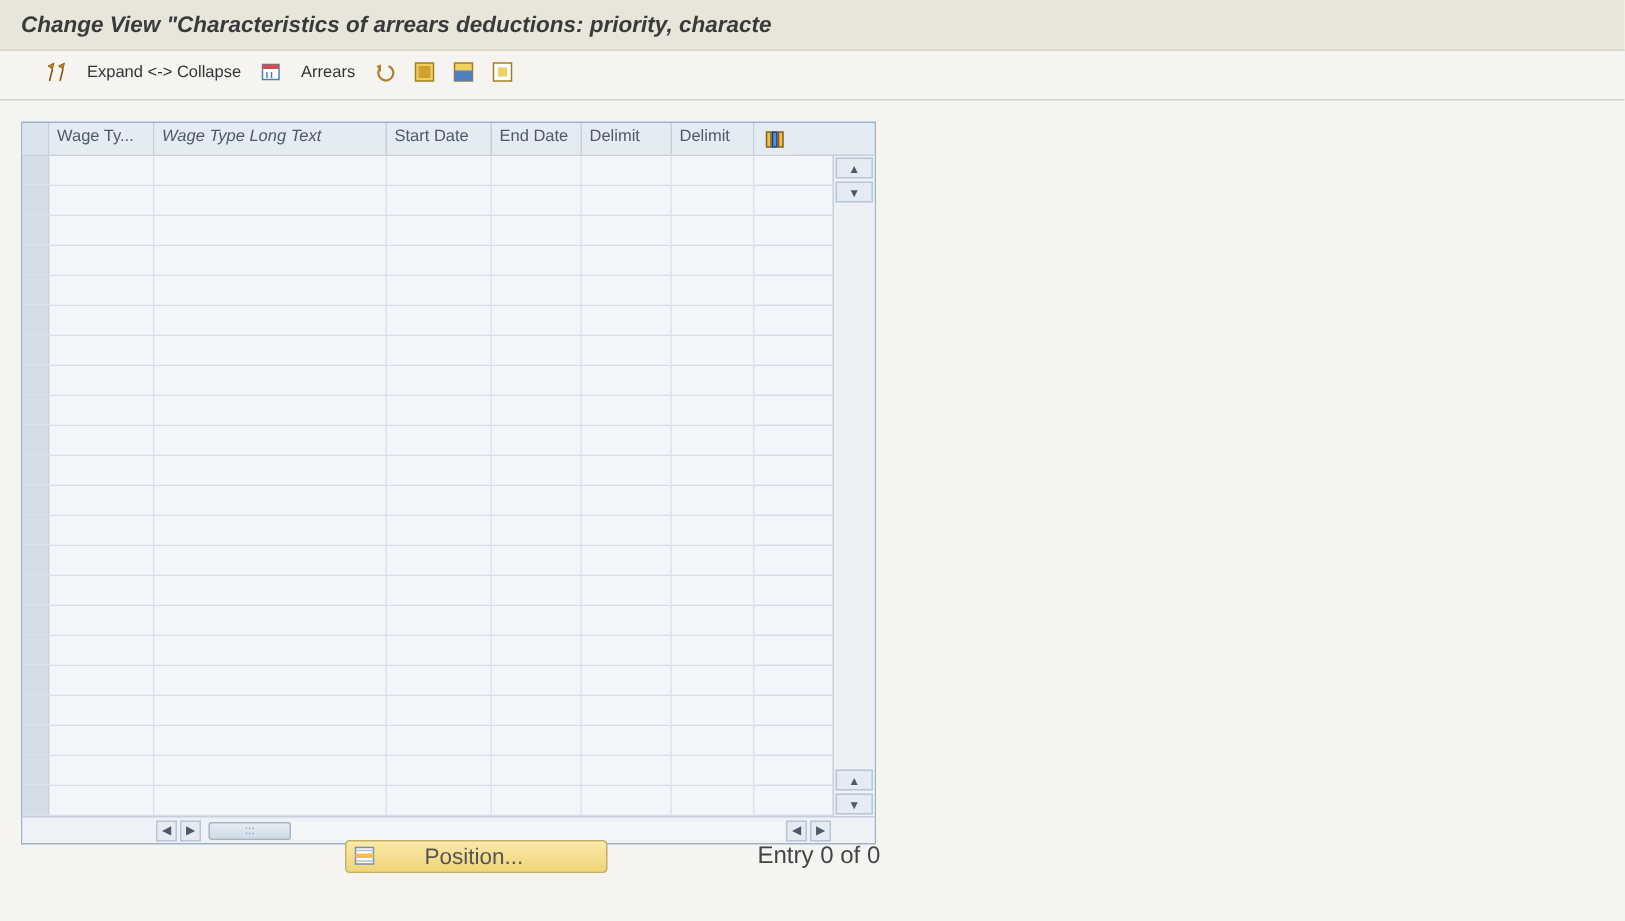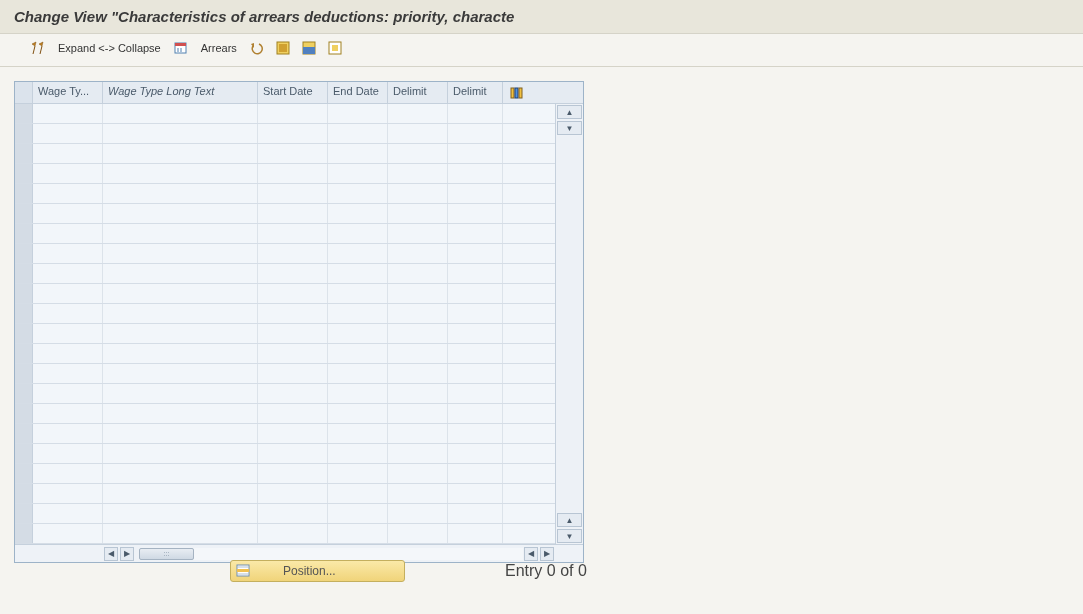--- a/index.html
+++ b/index.html
@@ -222,21 +222,21 @@
     .position-btn .pb-icon {
       width: 18px;
       height: 16px;
       display: inline-flex;
       align-items: center;
       justify-content: center;
       margin-right: 30px;
     }
     .position-btn .pb-label {
       color: #555;
-      font-size: 12px;
+      font-size: 15px;
     }
     .entry-text {
       color: #444;
       font-size: 16px;
     }
     svg { display: block; }
   </style>
 </head>
 <body>
 

